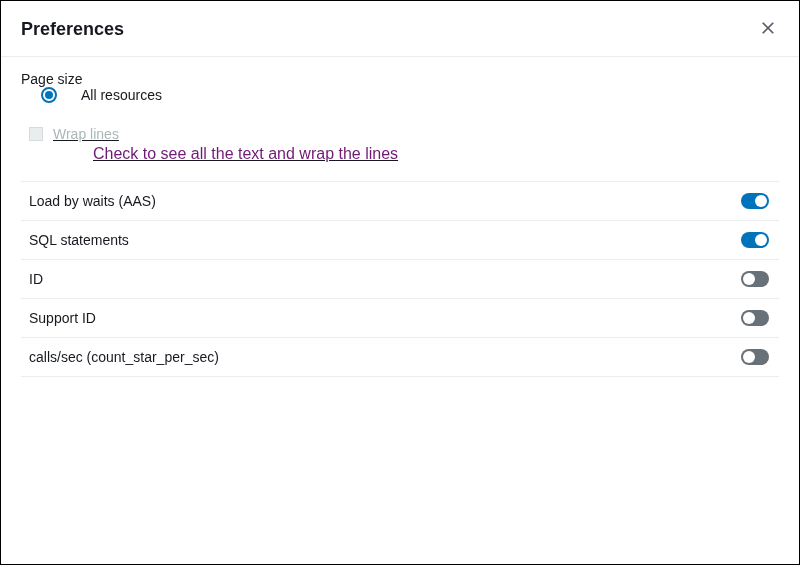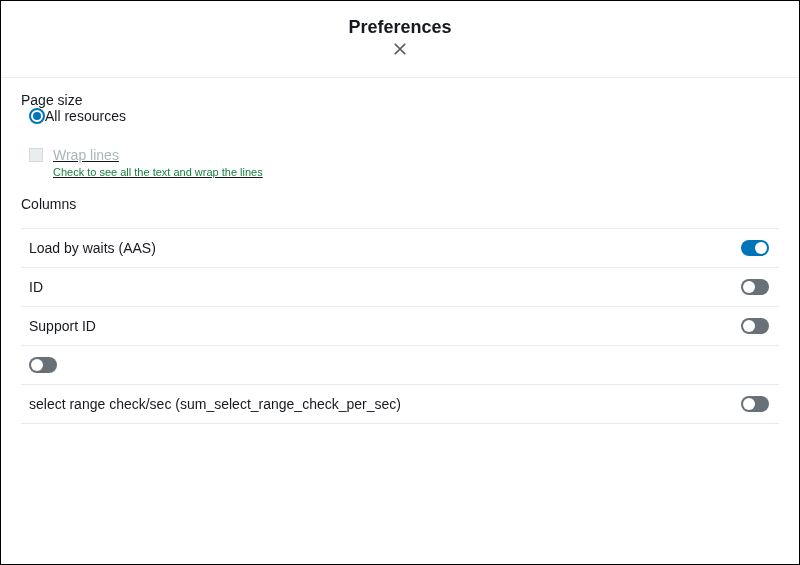--- a/index.html
+++ b/index.html
@@ -8,25 +8,24 @@
       font-size: 14px;
       color: #16191f;
       background: #fff;
       width: 800px;
       height: 565px;
       overflow: hidden;
       border: 1px solid #000;
     }
     .modal-header {
       display: flex;
-      justify-content: flex-end;
+      justify-content: space-between;
       align-items: center;
       padding: 16px 20px 14px 20px;
       border-bottom: 1px solid #eaeded;
-      flex-direction: column;
     }
     .modal-title {
       font-size: 18px;
       font-weight: 700;
       color: #16191f;
     }
     .close-btn {
       background: none;
       border: none;
       cursor: pointer;
@@ -40,22 +39,22 @@
       padding: 14px 20px 0 20px;
     }
     .section-label {
       font-size: 14px;
       color: #16191f;
       margin-bottom: 0;
     }
     .radio-row {
       display: flex;
       align-items: center;
-      gap: 0;
-      margin-left: 8px;
+      gap: 24px;
+      margin-left: 20px;
       margin-bottom: 22px;
     }
     .radio-outer {
       width: 16px; height: 16px; border-radius: 50%;
       border: 2px solid #0073bb;
       display: flex; align-items: center; justify-content: center;
       position: relative;
       flex-shrink: 0;
     }
     .radio-inner {
@@ -73,21 +72,21 @@
     }
     .checkbox-box {
       width: 14px; height: 14px;
       border: 1px solid #d5dbdb;
       background: #eaeded;
       margin-top: 2px;
       flex-shrink: 0;
     }
     .checkbox-texts { display: flex; flex-direction: column; }
     .checkbox-label { color: #aab7b8; font-size: 14px; line-height: 1.3; }
-    .checkbox-desc  { color: #15803d; font-size: 11px; margin-top: 2px; }
+    .checkbox-desc  { color: #701a75; font-size: 16px; margin-top: 2px; margin-left: 40px; }
     .columns-section { margin-top: 8px; }
     .columns-label {
       font-size: 14px;
       color: #16191f;
       margin-bottom: 16px;
     }
     .col-list { }
     .col-row {
       display: flex;
       justify-content: space-between;
@@ -140,47 +139,47 @@
 
   <div class="checkbox-row">
     <span class="checkbox-box"></span>
     <div class="checkbox-texts">
       <span class="checkbox-label">Wrap lines</span>
       <span class="checkbox-desc">Check to see all the text and wrap the lines</span>
     </div>
   </div>
 
   <div class="columns-section">
-    <div class="columns-label">Columns</div>
     <div class="col-list" id="col-list">
         <div class="col-row">
           <span class="col-label">Load by waits (AAS)</span>
+          <div class="toggle toggle-on">
+            <div class="toggle-knob"></div>
+          </div>
+        </div>
+        <div class="col-row">
+          <span class="col-label">SQL statements</span>
           <div class="toggle toggle-on">
             <div class="toggle-knob"></div>
           </div>
         </div>
         <div class="col-row">
           <span class="col-label">ID</span>
           <div class="toggle toggle-off">
             <div class="toggle-knob"></div>
           </div>
         </div>
         <div class="col-row">
           <span class="col-label">Support ID</span>
           <div class="toggle toggle-off">
             <div class="toggle-knob"></div>
           </div>
         </div>
         <div class="col-row">
-          <div class="toggle toggle-off">
-            <div class="toggle-knob"></div>
-          </div>
-        </div>
-        <div class="col-row">
-          <span class="col-label">select range check/sec (sum_select_range_check_per_sec)</span>
+          <span class="col-label">calls/sec (count_star_per_sec)</span>
           <div class="toggle toggle-off">
             <div class="toggle-knob"></div>
           </div>
         </div>
       </div>
   </div>
 
 </div>
 
 </body></html>

